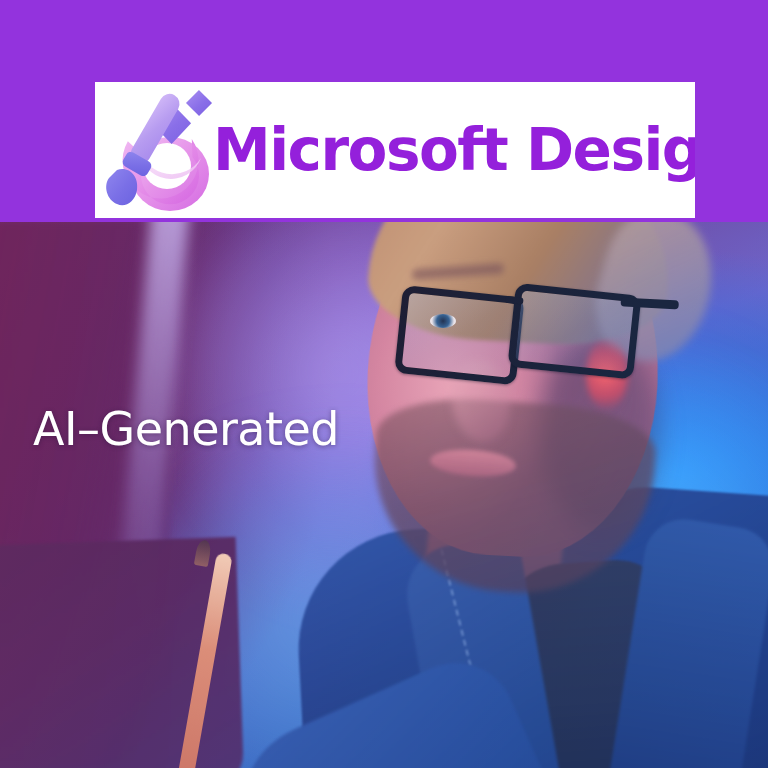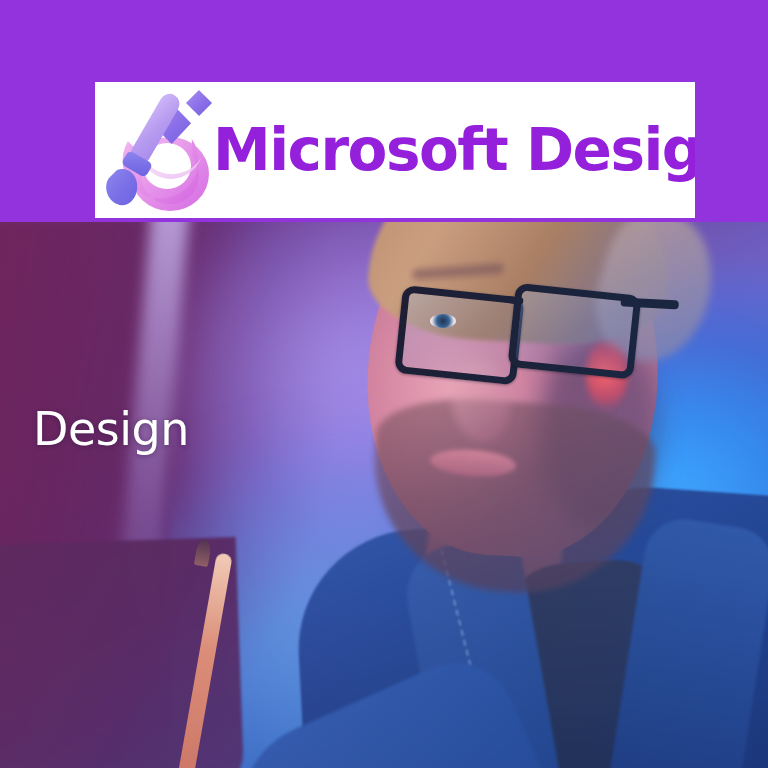--- a/index.html
+++ b/index.html
@@ -353,21 +353,21 @@
 
       <div class="ph-layer pen"></div>
       <div class="ph-layer pen-tip"></div>
 
     </div>
 
     <div class="ph-layer tint"></div>
   </div>
 
   <div class="headline">
-    <span class="headline-line">Design</span>
+    <span class="headline-line">AI–Generated</span>
     
   </div>
 
   <div class="top-band"></div>
 
   <div class="logo-card">
     <div class="logo-mark">
       <svg width="126" height="136" viewBox="0 0 126 136" xmlns="http://www.w3.org/2000/svg" aria-hidden="true">
         <defs>
           <linearGradient id="gPink" x1="0" y1="0" x2="1" y2="1">

